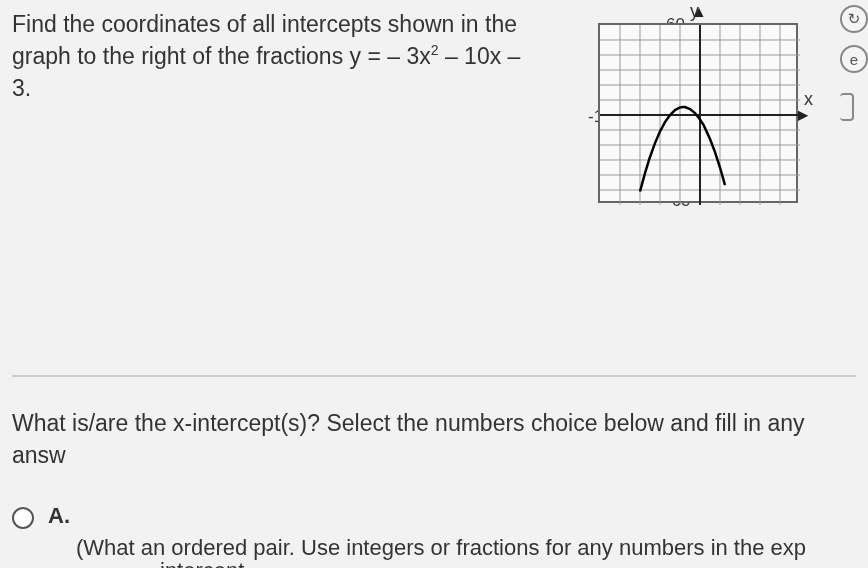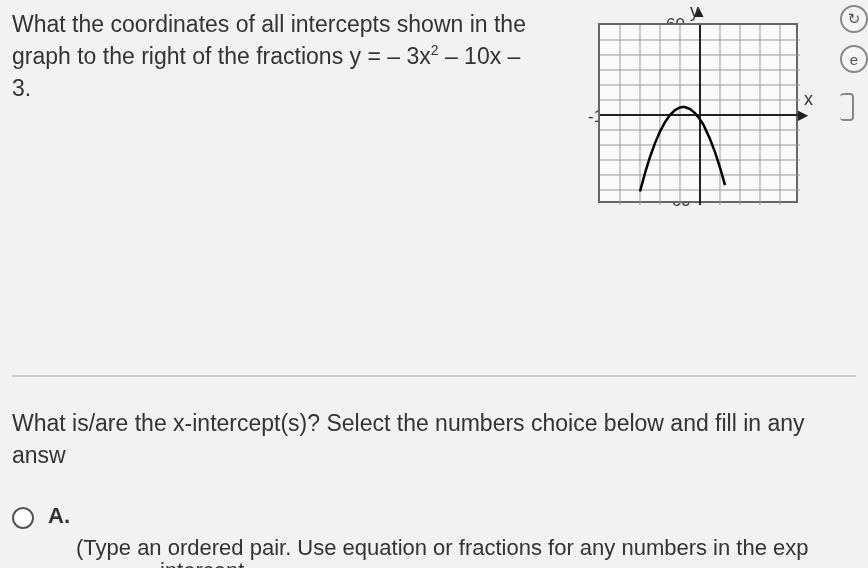--- a/index.html
+++ b/index.html
@@ -128,21 +128,21 @@
       align-items: flex-end;
       padding-left: 160px;
     }
     .cutoff-text { font-size: 22px; color:#333; transform: translateY(60%); }
   </style>
 </head>
 <body>
 
 <div class="question-area">
   <div class="question-text">
-    <span>What the coordinates of all intercepts shown in the</span><br>
+    <span>Find the coordinates of all intercepts shown in the</span><br>
     <span>graph to the right of the fractions y = – 3x</span><span class="sup">2</span><span> – 10x – 3.</span>
   </div>
 
   <div class="graph-container">
     <div class="axis-label" style="left:110px; top:-4px;">y</div>
     <div class="axis-label" style="left:224px; top:84px;">x</div>
     <div class="axis-label" style="left:86px; top:10px; font-size:17px;">60</div>
     <div class="axis-label" style="left:86px; top:186px; font-size:17px;">-60</div>
     <div class="axis-label" style="left:8px; top:102px; font-size:17px;">-10</div>
     <div class="axis-label" style="left:196px; top:102px; font-size:17px;">10</div>
@@ -188,18 +188,18 @@
 
   <div style="height:210px;"></div>
   <div class="divider"></div>
 
   <div class="prompt">What is/are the x-intercept(s)? Select the numbers choice below and fill in any answ</div>
 
   <div class="answer-row">
     <div class="radio"></div>
     <div class="choice-label">A.</div>
   </div>
-  <div class="hint">(Type an ordered pair. Use equation or fractions for any numbers in the exp</div>
+  <div class="hint">(What an ordered pair. Use integers or fractions for any numbers in the exp</div>
 </div>
 
 <div class="cutoff-bottom">
   <span class="cutoff-text">intercent</span>
 </div>
 
 </body></html>

